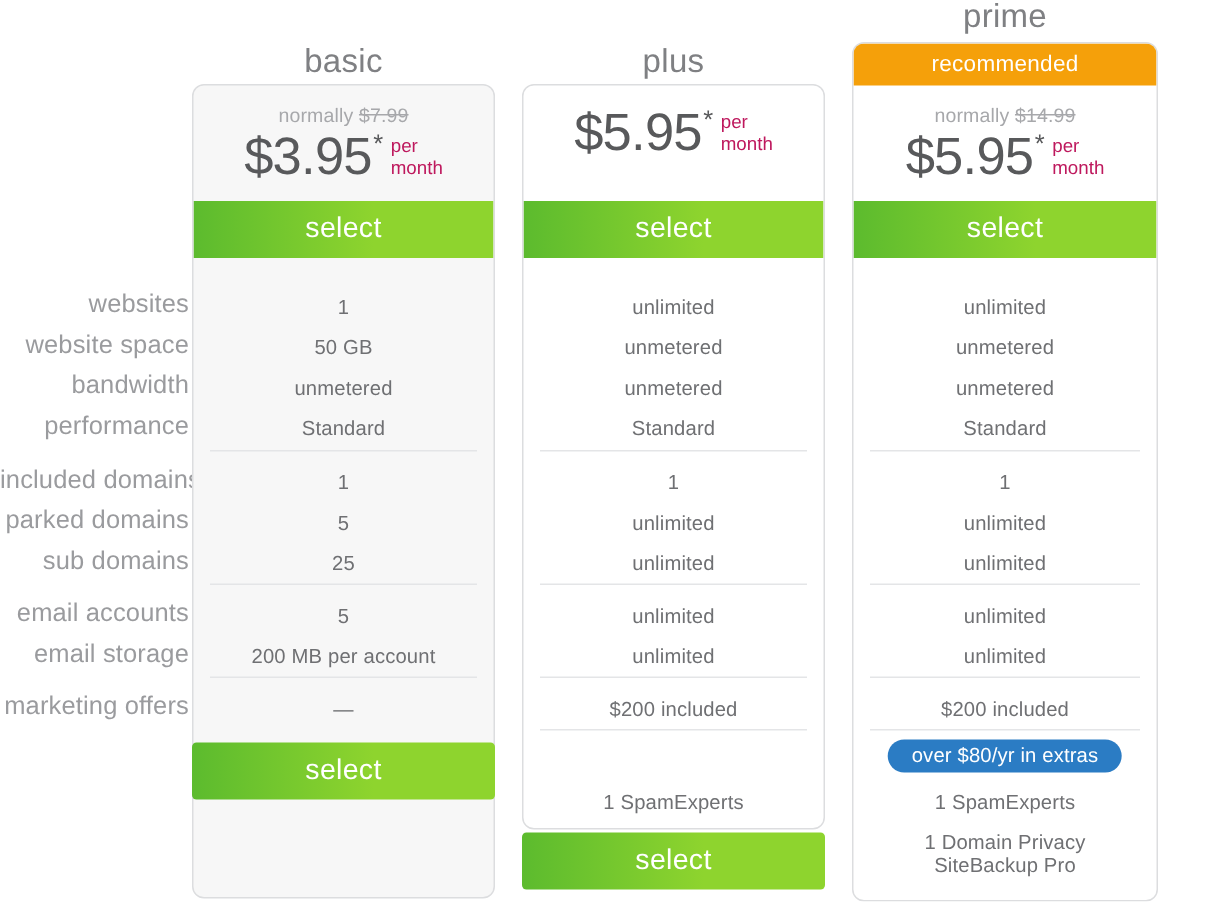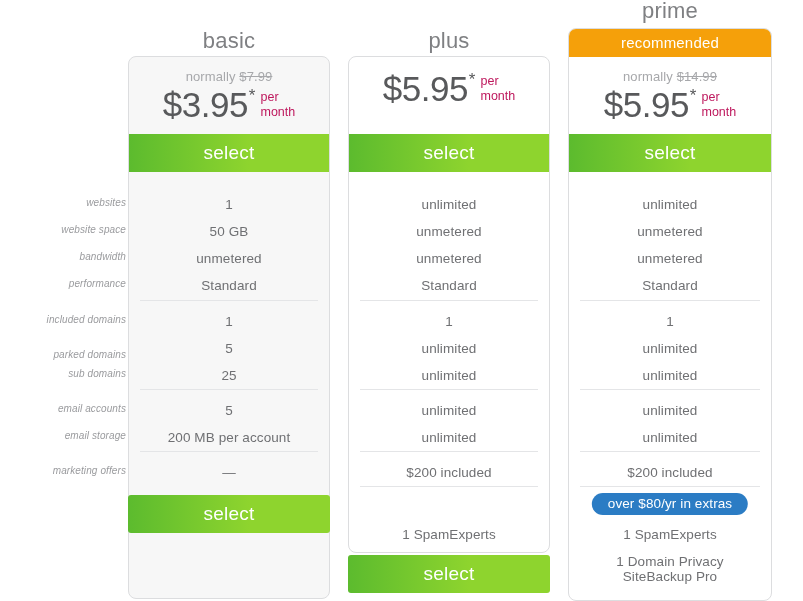--- a/index.html
+++ b/index.html
@@ -30,26 +30,25 @@
     left: 0;
     top: 0;
     width: 126px;
     height: 601px;
   }
   .flabel {
     position: absolute;
     right: 0;
     width: 126px;
     text-align: right;
-    font-size: 10px;
+    font-size: 17px;
     color: #9a9b9e;
     line-height: 14px;
     letter-spacing: .1px;
     white-space: nowrap;
-    font-style: italic;
   }
 
   
   .plan-col {
     position: absolute;
     top: 0;
     height: 601px;
   }
   .plan-col.basic { left: 128px; width: 202px; }
   .plan-col.plus  { left: 348px; width: 202px; }
@@ -220,21 +219,21 @@
 <body>
 
 <div id="table">
 
   <div class="labels-col">
     <div class="flabel" style="top:196px">websites</div>
     <div class="flabel" style="top:223px">website space</div>
     <div class="flabel" style="top:250px">bandwidth</div>
     <div class="flabel" style="top:277px">performance</div>
     <div class="flabel" style="top:313px">included domains</div>
-    <div class="flabel" style="top:348px">parked domains</div>
+    <div class="flabel" style="top:340px">parked domains</div>
     <div class="flabel" style="top:367px">sub domains</div>
     <div class="flabel" style="top:402px">email accounts</div>
     <div class="flabel" style="top:429px">email storage</div>
     <div class="flabel" style="top:464px">marketing offers</div>
   </div>
 
   <div class="plan-col basic">
     <div class="plan-title">basic</div>
 
     <div class="card">

